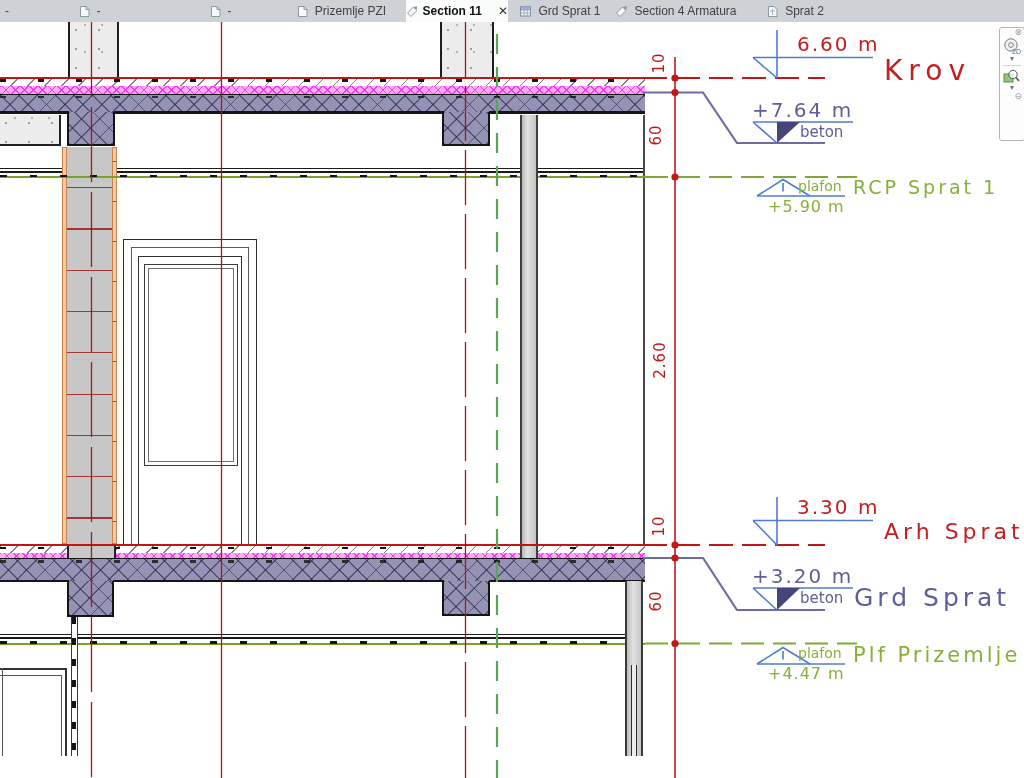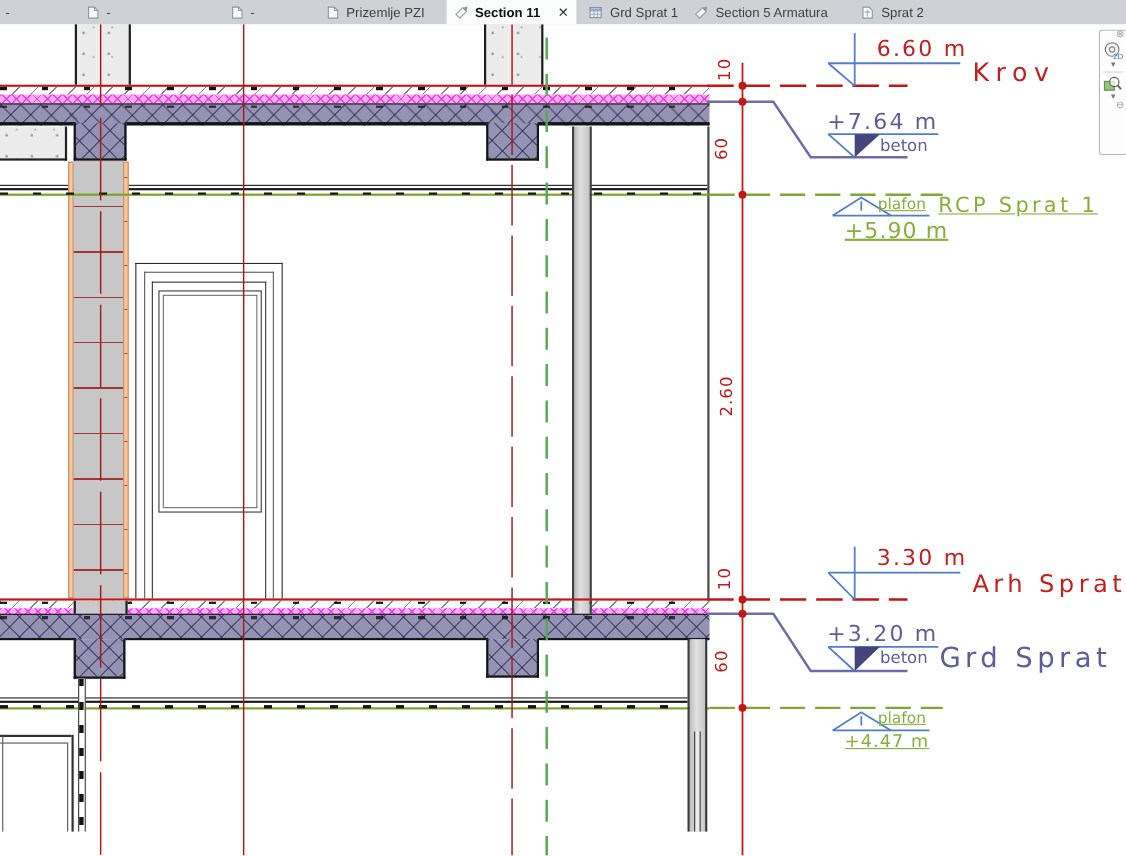--- a/index.html
+++ b/index.html
@@ -26,21 +26,21 @@
                        repeating-linear-gradient(135deg,rgba(246,40,246,.85) 0 1.2px,transparent 1.2px 6.5px);}
   .scd{background-color:#fff;
       background-image:repeating-linear-gradient(135deg,rgba(110,110,110,.85) 0 1px,transparent 1px 12px);}
   .dashx{background-image:repeating-linear-gradient(90deg,#131313 0 6px,transparent 6px 38px);}
   .gdash{background-image:repeating-linear-gradient(90deg,#131313 0 7px,transparent 7px 30px);}
   .sq{background-image:repeating-linear-gradient(180deg,#141414 0 7px,transparent 7px 21px);}
   .blk{background:#151515;}
   .beam{border-left:2.5px solid #151515;border-right:2.5px solid #151515;border-bottom:2.5px solid #151515;}
   
   .txt{position:absolute;white-space:nowrap;z-index:6;}
-  .red{color:#c22020;} .slate{color:#5e5e99;} .grn{color:#87af3a;text-decoration:underline;}
+  .red{color:#c22020;} .slate{color:#5e5e99;} .grn{color:#87af3a;}
   .dim{position:absolute;color:#c01818;font-size:15px;letter-spacing:1px;z-index:6;
        transform:translate(-50%,-50%) rotate(-90deg);}
   
   #navbar{position:absolute;left:999px;top:27px;width:24px;height:112px;background:#fdfdfd;
           border:1px solid #b3b6b9;border-radius:3px;z-index:9;display:flex;flex-direction:column;
           align-items:center;color:#8a8a8a;}
   #navbar .chev{font-size:8px;color:#777;line-height:8px;}
   #navbar .circ{font-size:9px;line-height:9px;color:#9a9a9a;align-self:flex-end;margin-right:2px;}
   #navbar hr{width:18px;border:none;border-top:1px solid #d5d5d5;margin:2px 0;}
   svg.icon{display:block;}
@@ -68,42 +68,42 @@
         </svg>
       <span>-</span>
       </div>
     <div class="tab" style="width:130px">
       <svg class="icon" width="13" height="13">
           <path d="M2.5,1.5 h5.5 l3,3 v7 h-8.5 z" fill="#f7f9fa" stroke="#8b98a2"></path>
           <path d="M8,1.5 v3 h3" fill="none" stroke="#8b98a2"></path>
         </svg>
       <span>Prizemlje PZI</span>
       </div>
-    <div class="tab active" style="width:118px">
+    <div class="tab active" style="width:102px">
       <svg class="icon" width="13" height="13">
           <path d="M1.5,8 L7.5,2 L11,5.5 L5,11.5 Z" fill="#f7f9fa" stroke="#8c99a3"></path>
           <path d="M7.5,2 L11,5.5 L12,1 Z" fill="#8c99a3"></path>
         </svg>
       <span>Section 11</span>
       <span class="close">✕</span>
       </div>
     <div class="tab" style="width:104px">
       <svg class="icon" width="13" height="13">
           <rect x="1.5" y="2" width="10" height="9" fill="#eef3f8" stroke="#7d8ea8"></rect>
           <path d="M1.5,5 h10 M1.5,8 h10 M5,2 v9 M8.2,2 v9" stroke="#9fb0c4" fill="none"></path>
           <rect x="1.5" y="2" width="10" height="2" fill="#c9d6e6" stroke="#7d8ea8"></rect>
         </svg>
       <span>Grd Sprat 1</span>
       </div>
     <div class="tab" style="width:128px">
       <svg class="icon" width="13" height="13">
           <path d="M1.5,8 L7.5,2 L11,5.5 L5,11.5 Z" fill="#f7f9fa" stroke="#8c99a3"></path>
           <path d="M7.5,2 L11,5.5 L12,1 Z" fill="#8c99a3"></path>
         </svg>
-      <span>Section 5 Armatura</span>
+      <span>Section 4 Armatura</span>
       </div>
     <div class="tab" style="width:110px">
       <svg class="icon" width="13" height="13">
           <path d="M2.5,1.5 h5.5 l3,3 v7 h-8.5 z" fill="#f7f9fa" stroke="#8b98a2"></path>
           <path d="M4,6 h5 M6.5,4 v6" stroke="#9fb0c4" fill="none"></path>
         </svg>
       <span>Sprat 2</span>
       </div>
   </div>
 
@@ -231,33 +231,34 @@
     </g>
   </svg>
 
   <div class="dim" style="left:659px;top:63px">10</div>
   <div class="dim" style="left:656px;top:135px">60</div>
   <div class="dim" style="left:660px;top:360px">2.60</div>
   <div class="dim" style="left:659px;top:526px">10</div>
   <div class="dim" style="left:656px;top:601px">60</div>
 
   <div class="txt red" style="left:797px;top:32px;font-size:20px;letter-spacing:2px">6.60 m</div>
-  <div class="txt red" style="left:884px;top:54px;font-size:23px;letter-spacing:6px">Krov</div>
+  <div class="txt red" style="left:884px;top:54px;font-size:28px;letter-spacing:6px">Krov</div>
   <div class="txt slate" style="left:752px;top:98px;font-size:20px;letter-spacing:2px">+7.64 m</div>
   <div class="txt slate" style="left:800px;top:123px;font-size:15px">beton</div>
   <div class="txt grn" style="left:798px;top:178px;font-size:14px">plafon</div>
-  <div class="txt grn" style="left:768px;top:197px;font-size:20px;letter-spacing:1px">+5.90 m</div>
+  <div class="txt grn" style="left:768px;top:197px;font-size:16px;letter-spacing:1px">+5.90 m</div>
   <div class="txt grn" style="left:853px;top:176px;font-size:19px;letter-spacing:3px">RCP Sprat 1</div>
   <div class="txt red" style="left:797px;top:495px;font-size:20px;letter-spacing:2px">3.30 m</div>
   <div class="txt red" style="left:884px;top:519px;font-size:22px;letter-spacing:4px">Arh Sprat 1</div>
   <div class="txt slate" style="left:752px;top:564px;font-size:20px;letter-spacing:2px">+3.20 m</div>
   <div class="txt slate" style="left:800px;top:589px;font-size:15px">beton</div>
   <div class="txt slate" style="left:854px;top:583px;font-size:25px;letter-spacing:4px">Grd Sprat 1</div>
   <div class="txt grn" style="left:798px;top:645px;font-size:14px">plafon</div>
   <div class="txt grn" style="left:768px;top:664px;font-size:16px;letter-spacing:1px">+4.47 m</div>
+  <div class="txt grn" style="left:853px;top:643px;font-size:21px;letter-spacing:3px">Plf Prizemlje</div>
 
   <div id="navbar">
     <span class="circ">⊗</span>
     <svg class="icon" width="18" height="18">
       <circle cx="8" cy="8" r="6.2" fill="#f2f2f2" stroke="#777"></circle>
       <circle cx="8" cy="8" r="2.4" fill="none" stroke="#888"></circle>
       <text x="9" y="17" font-size="7" fill="#2d6fd0" font-family="Liberation Sans,sans-serif">2D</text>
     </svg>
     <span class="chev">▾</span>
     <hr>

